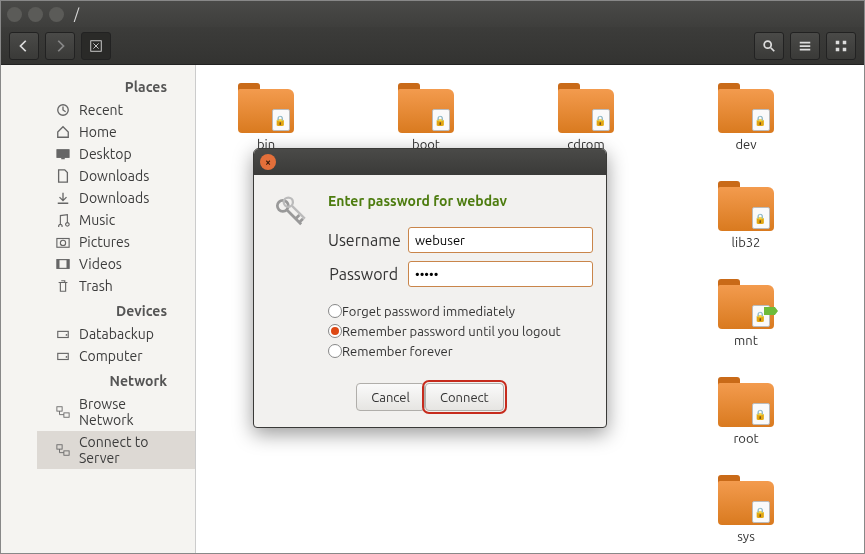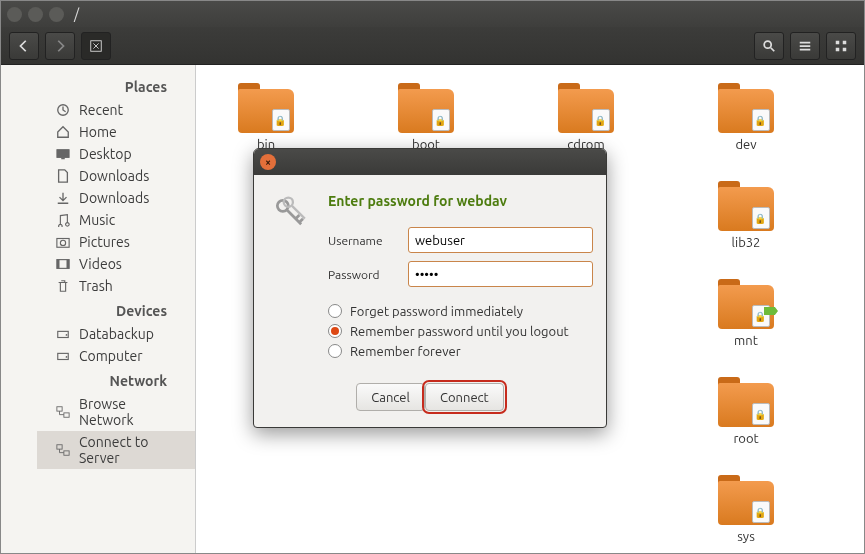--- a/index.html
+++ b/index.html
@@ -39,24 +39,24 @@
 
 
 .overlay { position: absolute; left: 252px; top: 147px; width: 354px; background: #f2f1ef; border: 1px solid #3a3a38; box-shadow: 0 6px 20px rgba(0,0,0,0.4); border-radius: 6px 6px 4px 4px; overflow: hidden; }
 .dlg-title { height: 26px; background: linear-gradient(#4a4a48,#3a3a38); display: flex; align-items: center; padding: 0 6px; }
 .dlg-close { width: 16px; height: 16px; border-radius: 50%; background: #e36f3a; display: flex; align-items: center; justify-content: center; color: #3a1a0a; font-size: 10px; font-weight: bold; }
 .dlg-body { padding: 18px 20px 18px 16px; display: flex; gap: 14px; }
 .dlg-keys { width: 44px; height: 44px; color: #999; flex-shrink: 0; }
 .dlg-form { flex: 1; }
 .dlg-heading { font-weight: bold; font-size: 14px; color: #4d7c0f; margin-bottom: 18px; }
 .dlg-row { display: flex; align-items: center; gap: 10px; margin-bottom: 8px; }
-.dlg-label { width: 70px; text-align: left; font-size: 12px; color: #333; }
+.dlg-label { width: 70px; text-align: right; font-size: 16px; color: #333; }
 .dlg-input { flex: 1; height: 26px; border: 1px solid #c9854a; border-radius: 3px; padding: 0 6px; font-size: 13px; background: #fff; }
 .dlg-radios { margin: 14px 0 4px 0; }
-.dlg-radio { display: flex; align-items: center; gap: 8px; font-size: 13px; color: #333; padding: 3px 0; }
+.dlg-radio { display: flex; align-items: center; font-size: 13px; color: #333; padding: 3px 0; }
 .radio-dot { width: 14px; height: 14px; border: 1px solid #888; border-radius: 50%; display: flex; align-items: center; justify-content: center; background: #fff; }
 .radio-dot.checked::after { content: ""; width: 8px; height: 8px; background: #dd4814; border-radius: 50%; }
 .dlg-actions { padding: 0 20px 16px; display: flex; justify-content: center; }
 .dlg-btn { height: 28px; padding: 0 14px; border: 1px solid #b0aeaa; border-radius: 4px; background: linear-gradient(#fafafa,#e6e5e2); font-size: 13px; color: #333; cursor: pointer; }
 .dlg-btn.primary { outline: 2px solid #c62b1d; outline-offset: 1px; }
 
 svg { display: block; }
 </style>
 </head>
 <body>

